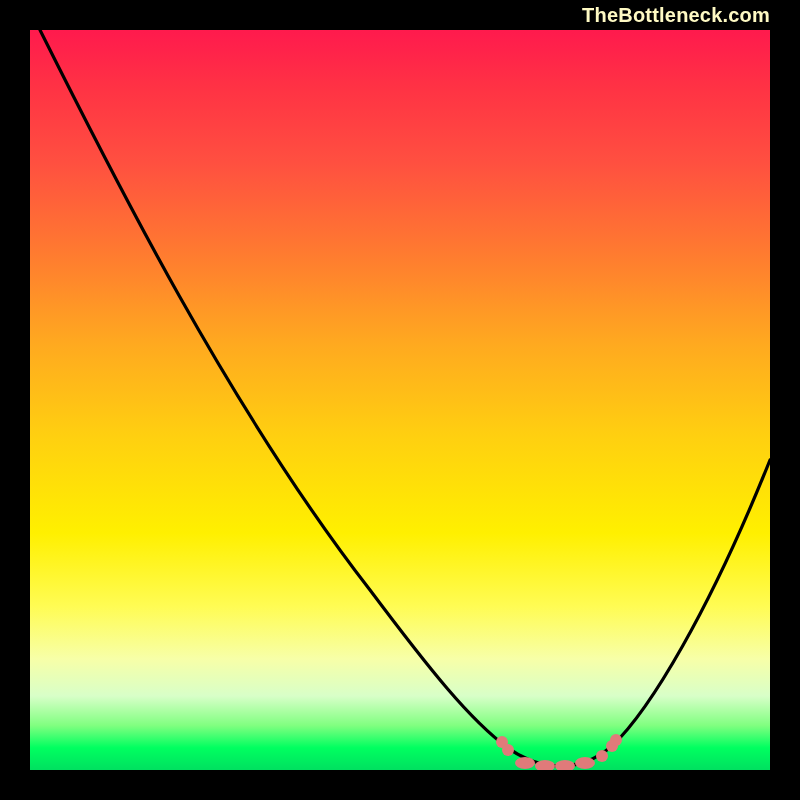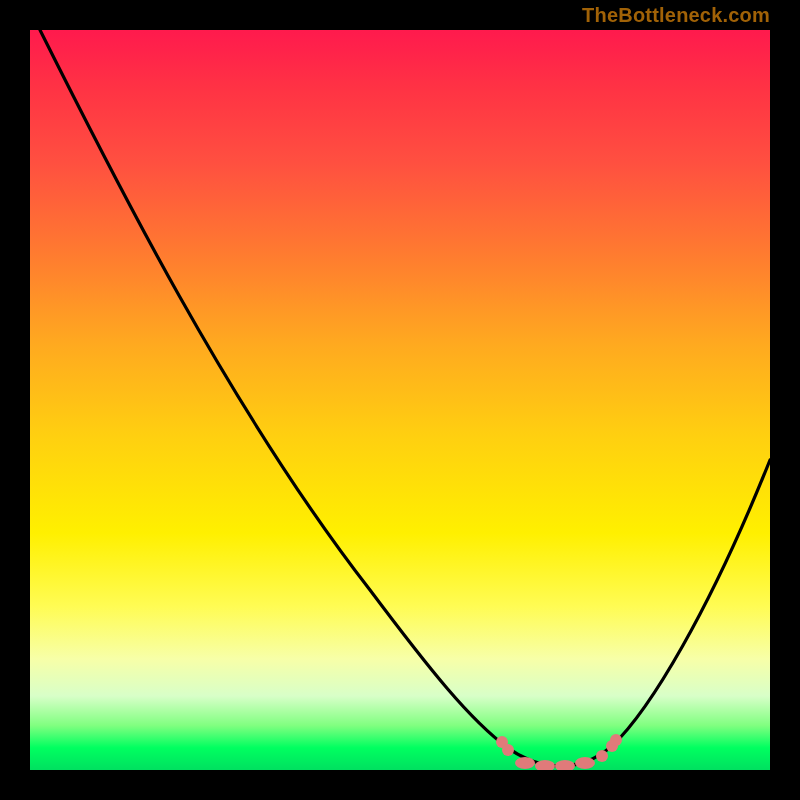--- a/index.html
+++ b/index.html
@@ -40,21 +40,21 @@
     );
     overflow: hidden;
   }
   .watermark {
     position: absolute;
     top: 4px;
     right: 30px;
     font-family: Arial, Helvetica, sans-serif;
     font-size: 20px;
     font-weight: 600;
-    color: #a16207;
+    color: #fef9c3;
     letter-spacing: 0.2px;
   }
   svg.curve {
     position: absolute;
     left: 0;
     top: 0;
     width: 740px;
     height: 740px;
     overflow: visible;
   }

